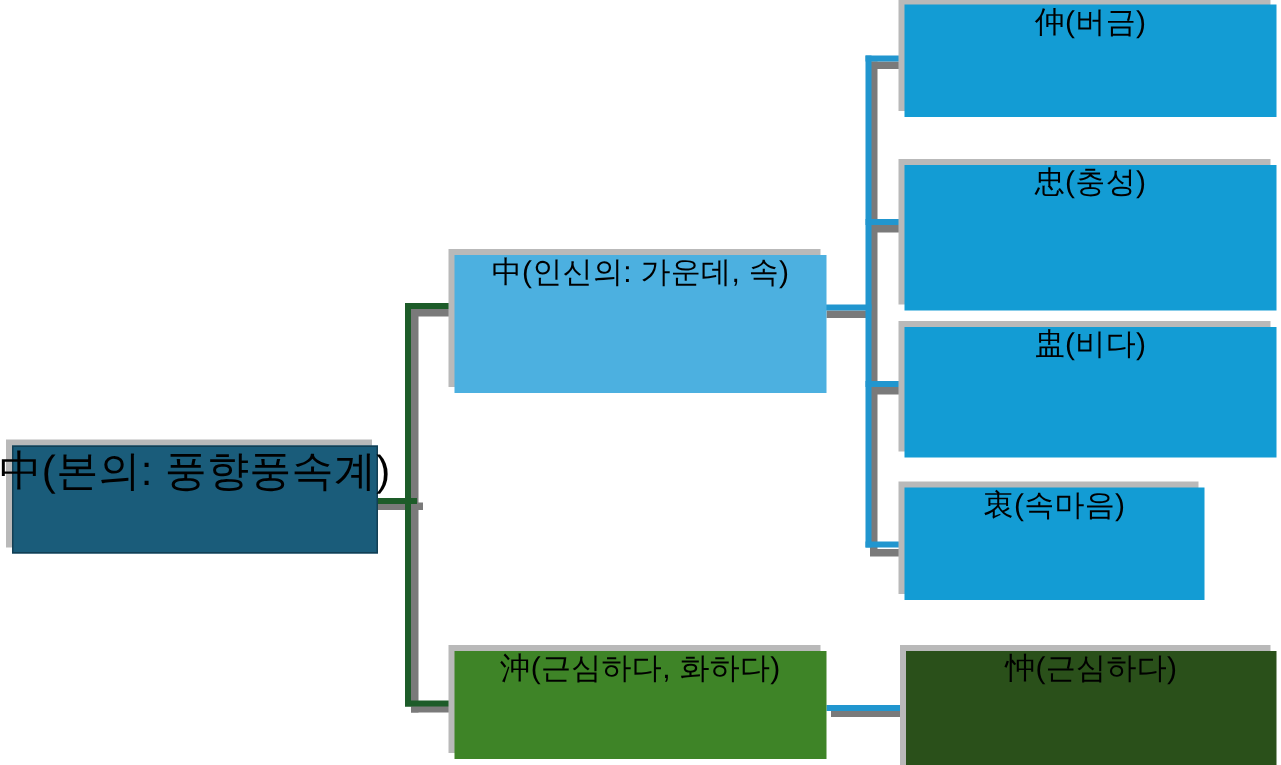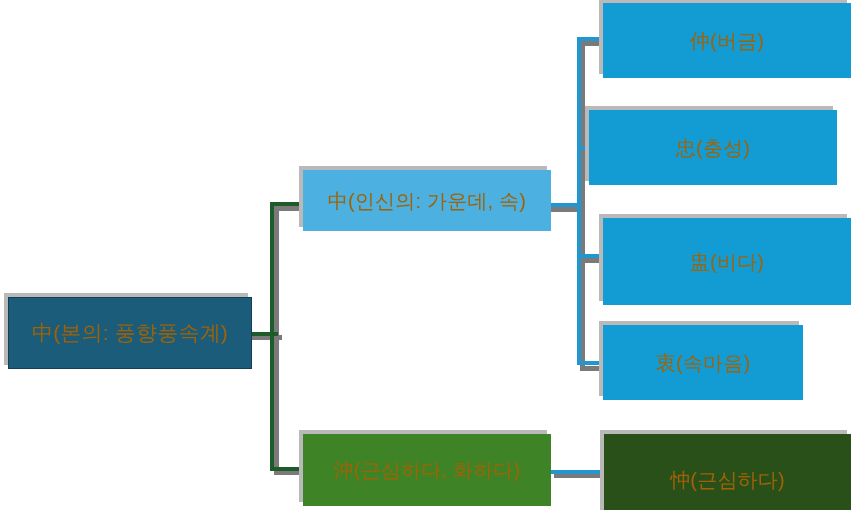--- a/index.html
+++ b/index.html
@@ -14,23 +14,22 @@
     background: #ffffff;
     overflow: hidden;
     font-family: "Liberation Sans", "DejaVu Sans", sans-serif;
   }
 
   
   .node {
     position: absolute;
     box-sizing: border-box;
     display: flex;
-    align-items: center;
     justify-content: center;
-    color: #a16207;
+    color: #000000;
     font-size: 20px;
     line-height: 1.2;
     letter-spacing: 0.2px;
     text-align: center;
     white-space: nowrap;
     z-index: 5;
   }
   
   .node::before {
     content: "";
@@ -64,21 +63,21 @@
   .sh {           
     position: absolute;
     background: #7a7a7a;
     z-index: 2;
   }
 
   .stroke-blue   { background: #2196cf; }
   .stroke-green  { background: #1d5c29; }
 
   
-  .c-root { font-size: 21px; }
+  .c-root { font-size: 28px; }
 </style>
 </head>
 <body>
 
 <div id="canvas">
 
   <div class="sh" style="left:252px; top:335px; width:30px; height:5px;"></div>
   <div class="sh" style="left:274px; top:206px; width:5px; height:269px;"></div>
   <div class="sh" style="left:274px; top:206px; width:30px; height:5px;"></div>
   <div class="sh" style="left:274px; top:470px; width:30px; height:5px;"></div>
@@ -103,36 +102,36 @@
   <div class="hline stroke-blue" style="left:577px; top:361px; width:26px; height:4px;"></div>
 
   <div class="sh" style="left:554px; top:474px; width:52px; height:4px;"></div>
   <div class="hline stroke-blue" style="left:551px; top:470px; width:52px; height:4px;"></div>
 
   <div class="node c-root" style="left:8px; top:297px; width:244px; height:72px;">
     <span class="fill"></span>
     <span class="label">中(본의: 풍향풍속계)</span>
   </div>
 
-  <div class="node c-lblue" style="left:303px; top:170px; width:248px; height:61px;">
+  <div class="node c-lblue" style="left:303px; top:170px; width:248px; height:92px;">
     <span class="fill"></span>
     <span class="label">中(인신의: 가운데, 속)</span>
   </div>
 
   <div class="node c-green" style="left:303px; top:434px; width:248px; height:72px;">
     <span class="fill"></span>
     <span class="label">沖(근심하다, 화하다)</span>
   </div>
 
   <div class="node c-blue" style="left:603px; top:3px; width:248px; height:75px;">
     <span class="fill"></span>
     <span class="label">仲(버금)</span>
   </div>
 
-  <div class="node c-blue" style="left:589px; top:110px; width:248px; height:75px;border-radius:32px;">
+  <div class="node c-blue" style="left:603px; top:110px; width:248px; height:97px;border-radius:32px;">
     <span class="fill"></span>
     <span class="label">忠(충성)</span>
   </div>
 
   <div class="node c-blue" style="left:603px; top:218px; width:248px; height:87px;">
     <span class="fill"></span>
     <span class="label">盅(비다)</span>
   </div>
 
   <div class="node c-blue" style="left:603px; top:325px; width:200px; height:75px;">

